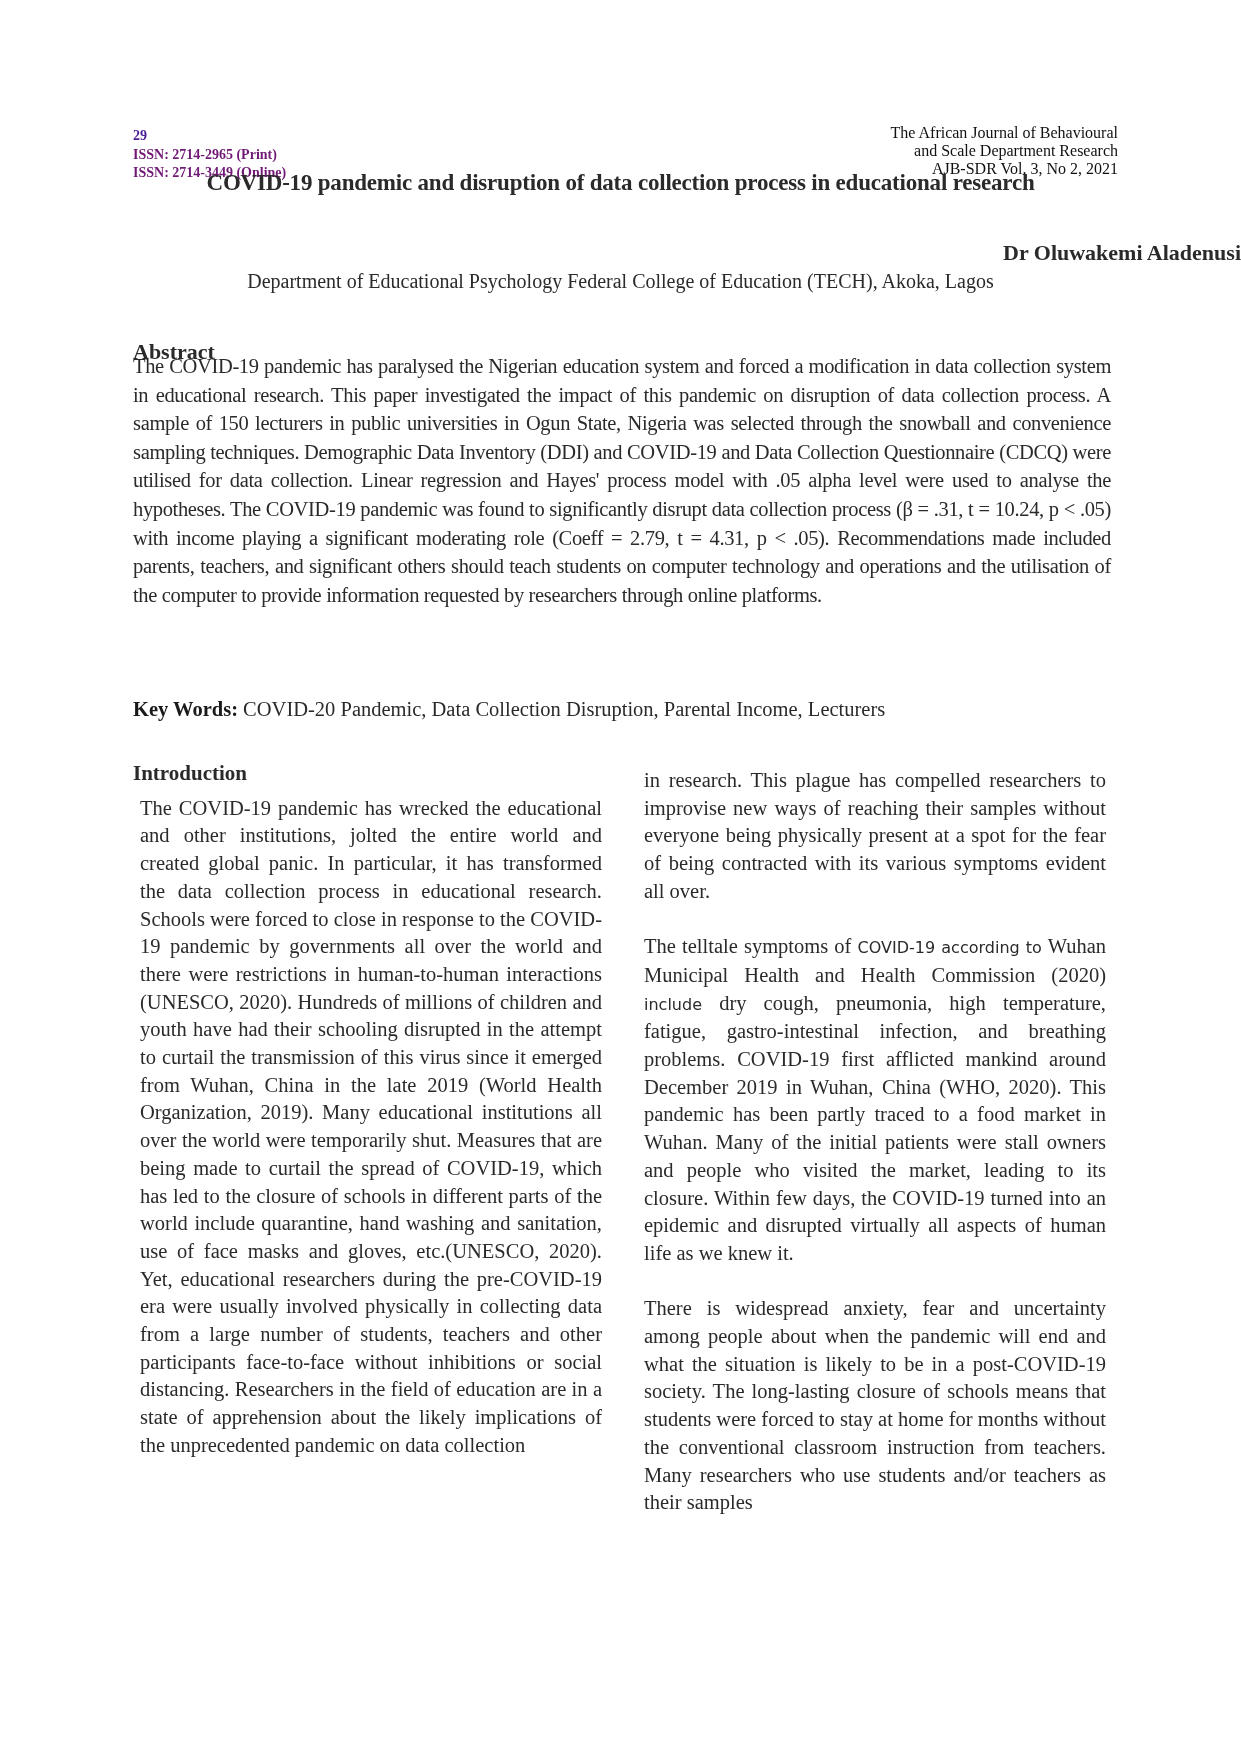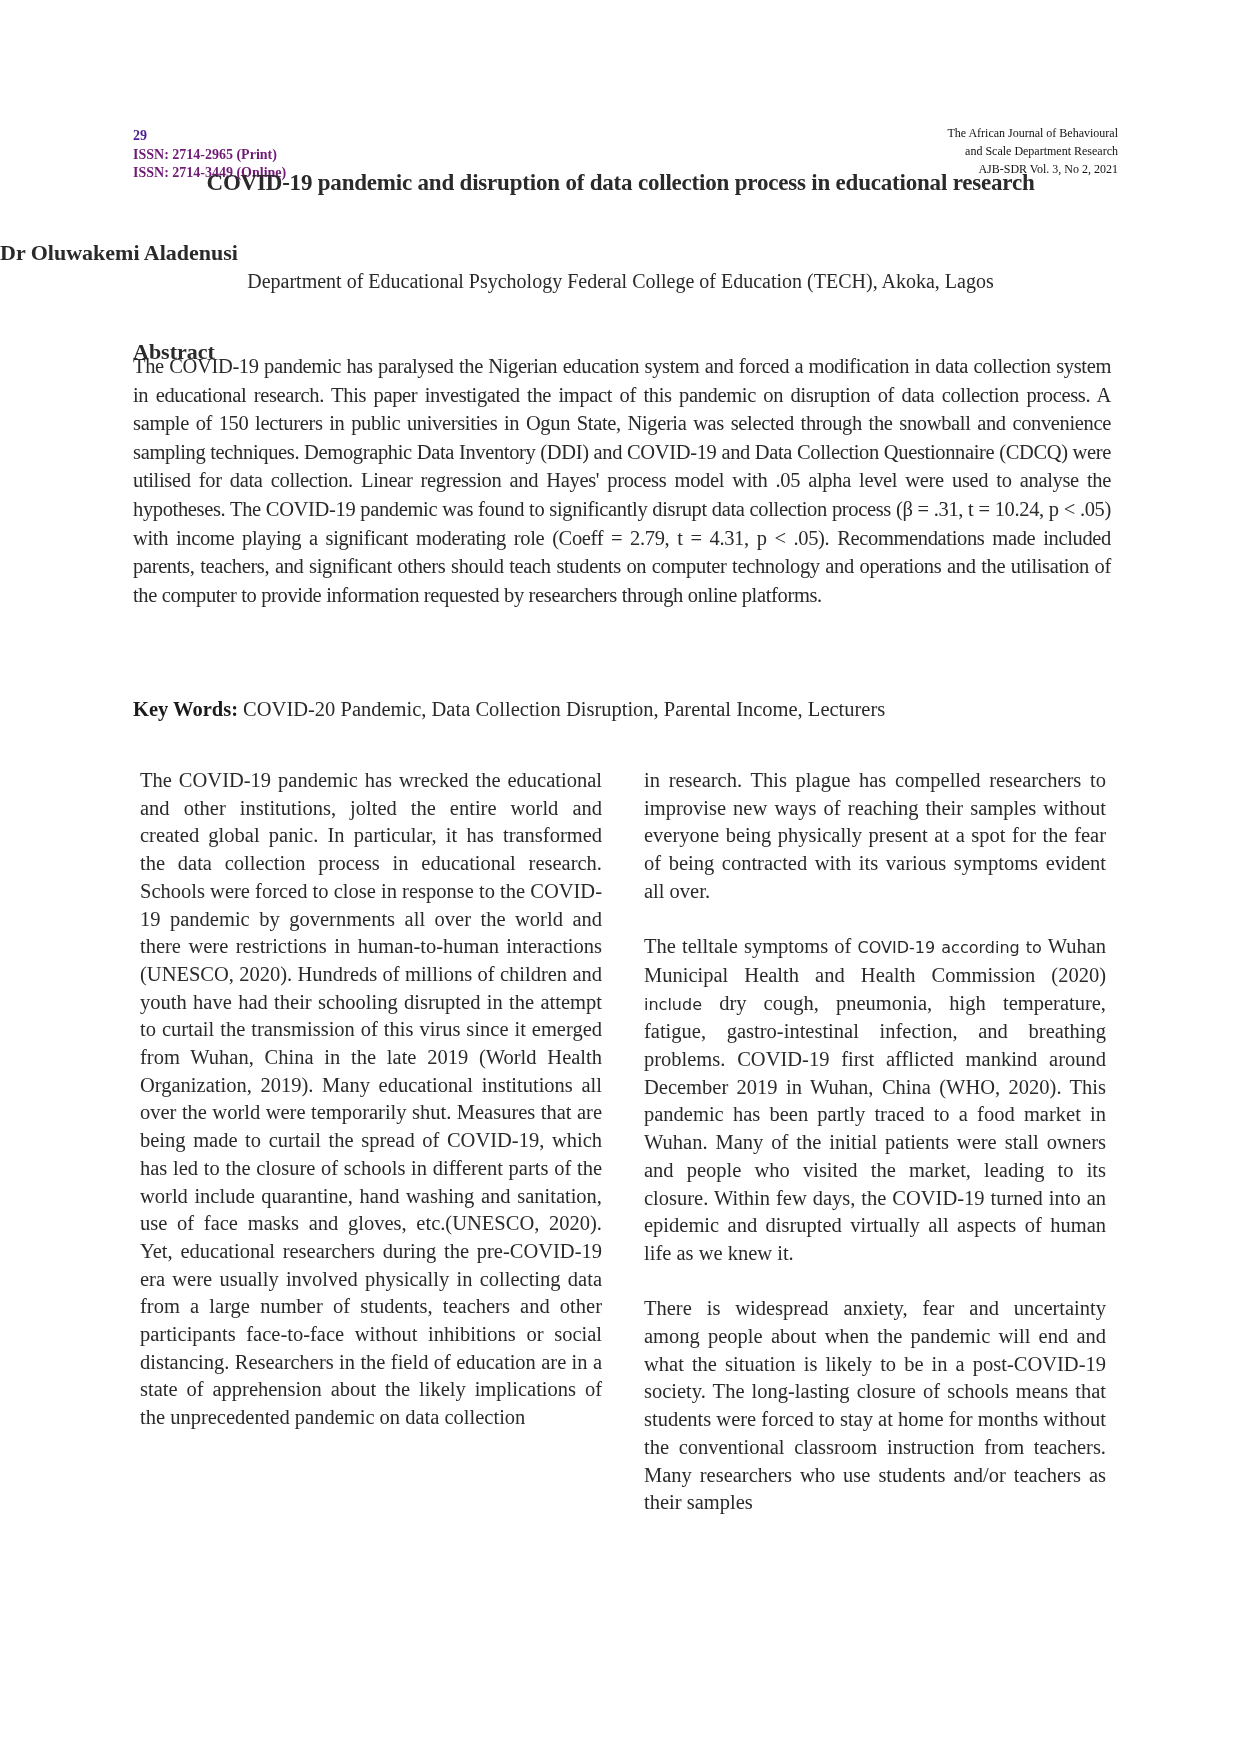--- a/index.html
+++ b/index.html
@@ -31,41 +31,41 @@
       font-size: 14px;
       font-weight: bold;
       line-height: 18px;
       color: #701a75;
     }
     .journal {
       position: absolute;
       right: 123px;
       top: 124px;
       text-align: right;
-      font-size: 12px;
+      font-size: 16px;
       line-height: 18px;
       color: #111;
     }
     .title {
       position: absolute;
       left: 0;
       width: 1241px;
       top: 170px;
       text-align: center;
       font-size: 23px;
       font-weight: bold;
       letter-spacing: -0.2px;
       color: #2a2a2a;
     }
     .author {
       position: absolute;
       left: 0;
       width: 1241px;
       top: 240px;
-      text-align: left;
+      text-align: right;
       font-size: 22px;
       font-weight: bold;
       color: #2a2a2a;
     }
     .affiliation {
       position: absolute;
       left: 0;
       width: 1241px;
       top: 270px;
       text-align: center;
@@ -151,20 +151,21 @@
 
 <div class="abstract-heading">Abstract</div>
 
 <p class="abstract-body" style="margin:0;">The COVID-19 pandemic has paralysed the Nigerian education system and forced a modification in data collection system in educational research. This paper investigated the impact of this pandemic on disruption of data collection process. A sample of 150 lecturers in public universities in Ogun State, Nigeria was selected through the snowball and convenience sampling techniques. Demographic Data Inventory (DDI) and COVID-19 and Data Collection Questionnaire (CDCQ) were utilised for data collection. Linear regression and Hayes' process model with .05 alpha level were used to analyse the hypotheses. The COVID-19 pandemic was found to significantly disrupt data collection process (β = .31, t = 10.24, p &lt; .05) with income playing a significant moderating role (Coeff = 2.79, t = 4.31, p &lt; .05). Recommendations made included parents, teachers, and significant others should teach students on computer technology and operations and the utilisation of the computer to provide information requested by researchers through online platforms.</p>
 
 <div class="keywords">
   <b>Key Words:</b><span> COVID-20 Pandemic, Data Collection Disruption, Parental Income, Lecturers</span>
 </div>
 
 <div class="column col-left">
+  <div class="section-heading">Introduction</div>
   <p class="para">The COVID-19 pandemic has wrecked the educational and other institutions, jolted the entire world and created global panic. In particular, it has transformed the data collection process in educational research. Schools were forced to close in response to the COVID-19 pandemic by governments all over the world and there were restrictions in human-to-human interactions (UNESCO, 2020). Hundreds of millions of children and youth have had their schooling disrupted in the attempt to curtail the transmission of this virus since it emerged from Wuhan, China in the late 2019 (World Health Organization, 2019). Many educational institutions all over the world were temporarily shut. Measures that are being made to curtail the spread of COVID-19, which has led to the closure of schools in different parts of the world include quarantine, hand washing and sanitation, use of face masks and gloves, etc.(UNESCO, 2020). Yet, educational researchers during the pre-COVID-19 era were usually involved physically in collecting data from a large number of students, teachers and other participants face-to-face without inhibitions or social distancing. Researchers in the field of education are in a state of apprehension about the likely implications of the unprecedented pandemic on data collection</p>
 </div>
 
 <div class="column col-right">
   <p class="para">in research. This plague has compelled researchers to improvise new ways of reaching their samples without everyone being physically present at a spot for the fear of being contracted with its various symptoms evident all over.</p>
   <p class="para"><span>The telltale symptoms of </span><span class="sans-run">COVID-19 according to</span><span> Wuhan Municipal Health and Health Commission (2020) </span><span class="sans-run">include</span><span> dry cough, pneumonia, high temperature, fatigue, gastro-intestinal infection, and breathing problems. COVID-19 first afflicted mankind around December 2019 in Wuhan, China (WHO, 2020). This pandemic has been partly traced to a food market in Wuhan. Many of the initial patients were stall owners and people who visited the market, leading to its closure. Within few days, the COVID-19 turned into an epidemic and disrupted virtually all aspects of human life as we knew it.</span></p>
   <p class="para">There is widespread anxiety, fear and uncertainty among people about when the pandemic will end and what the situation is likely to be in a post-COVID-19 society. The long-lasting closure of schools means that students were forced to stay at home for months without the conventional classroom instruction from teachers. Many researchers who use students and/or teachers as their samples</p>
 </div>
 
 </body></html>

